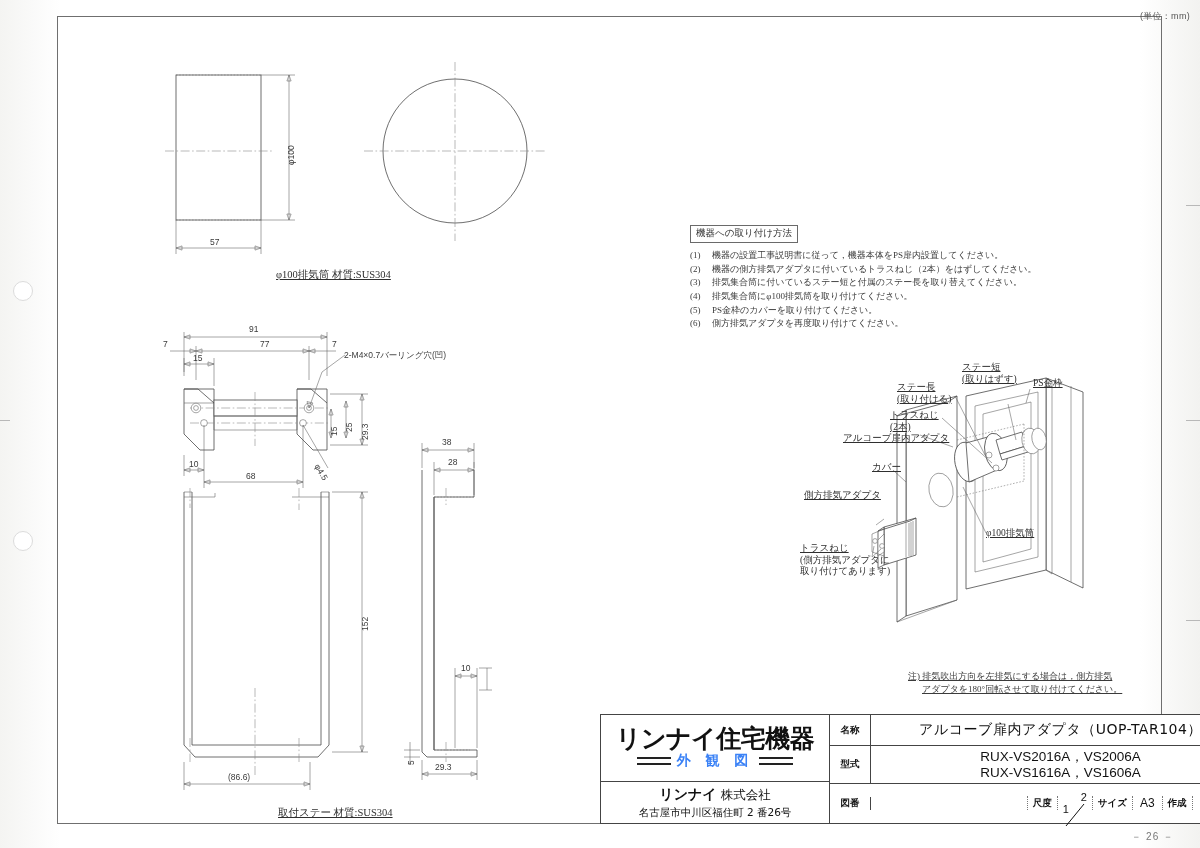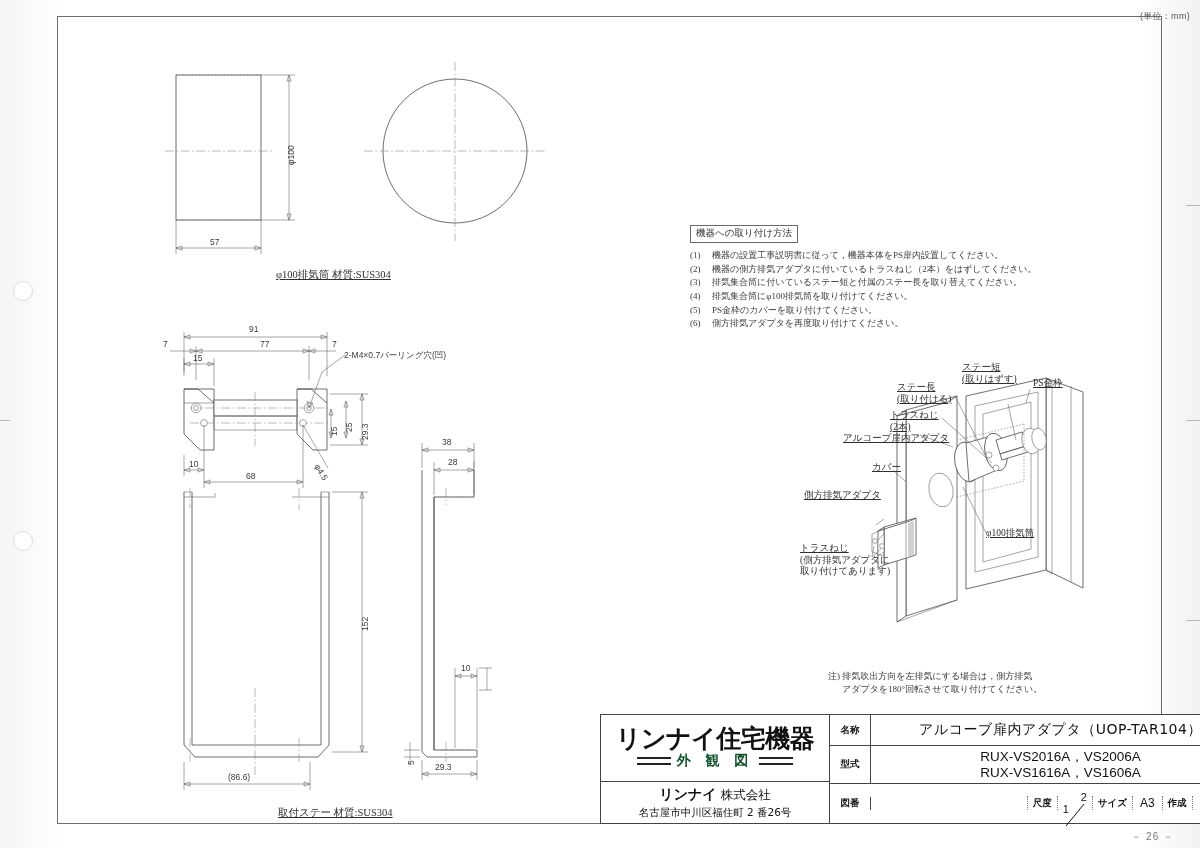--- a/index.html
+++ b/index.html
@@ -50,36 +50,36 @@
 
   
   .instr{position:absolute;left:678px;top:222px;margin-left:12px;}
   .instr .hdr{display:inline-block;border:1px solid #6a6a6a;padding:1px 5px 2px;
               font-size:9.5px;font-family:"Liberation Serif",serif;color:#2f2f2f;}
   .instr ol{list-style:none;margin:6px 0 0 0;padding:0;}
   .instr li{font-size:9px;font-family:"Liberation Serif",serif;color:#3b3b3b;
             line-height:1.52;white-space:nowrap;display:flex;}
   .instr li .num{width:22px;flex:none;}
 
-  .note{position:absolute;left:828px;top:670px;font-size:9px;line-height:1.45;
-        font-family:"Liberation Serif",serif;color:#3b3b3b;white-space:nowrap;}
+  .note{position:absolute;left:908px;top:670px;font-size:9px;line-height:1.45;
+        font-family:"Liberation Serif",serif;color:#3b3b3b;white-space:nowrap;text-decoration:underline;}
   .note .n2{padding-left:14px;}
 
   
   .tblock{position:absolute;left:600px;top:714px;width:651px;height:110px;
           border:1.4px solid #444;box-sizing:border-box;display:flex;background:#fff;}
   .tb-left{width:228px;border-right:1.4px solid #444;display:flex;flex-direction:column;}
   .tb-right{flex:1;display:flex;flex-direction:column;}
 
   .tb-logo{height:66px;border-bottom:1.2px solid #444;display:flex;flex-direction:column;
            align-items:center;justify-content:center;gap:1px;}
   .logo-main{font-family:"DejaVu Sans","Liberation Sans",sans-serif;font-weight:bold;
              font-size:25px;letter-spacing:-0.5px;color:#111;line-height:1;}
   .logo-sub{display:flex;align-items:center;gap:6px;font-family:"DejaVu Sans",sans-serif;
-            font-size:14px;font-weight:bold;color:#14532d;letter-spacing:5px;}
+            font-size:14px;font-weight:bold;color:#3b82f6;letter-spacing:5px;}
   .logo-sub .rule{display:inline-block;width:34px;border-top:2px solid #222;
                   border-bottom:2px solid #222;height:4px;}
   .tb-corp{flex:1;display:flex;flex-direction:column;align-items:center;
            justify-content:center;gap:2px;}
   .corp-1{font-family:"DejaVu Sans",sans-serif;font-size:12.5px;color:#111;}
   .corp-1 b{font-weight:bold;font-size:14px;}
   .corp-2{font-family:"DejaVu Sans",sans-serif;font-size:10.5px;color:#111;}
 
   .tb-row{display:flex;border-bottom:1.2px solid #444;}
   .tb-row:last-child{border-bottom:none;}

